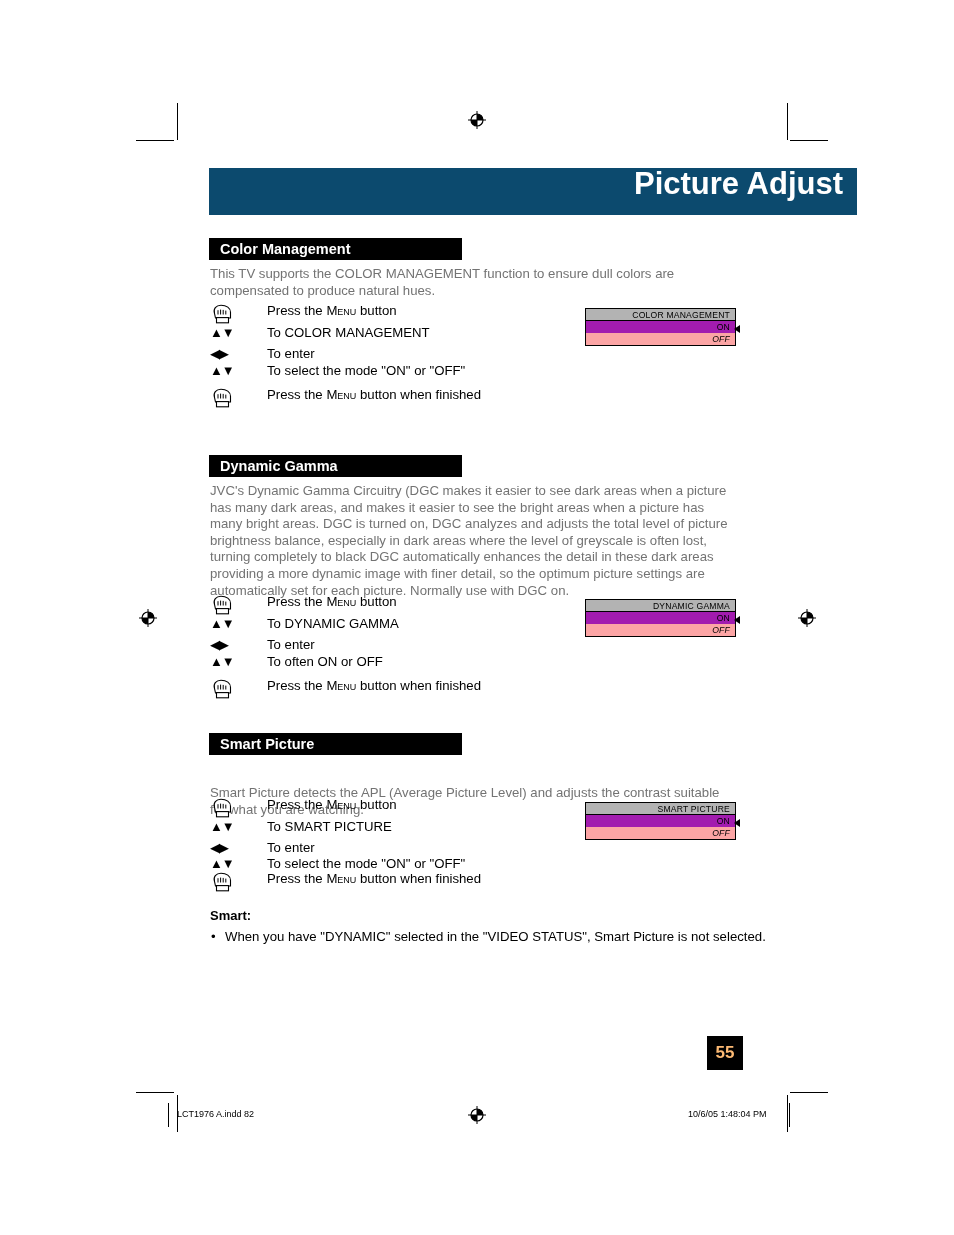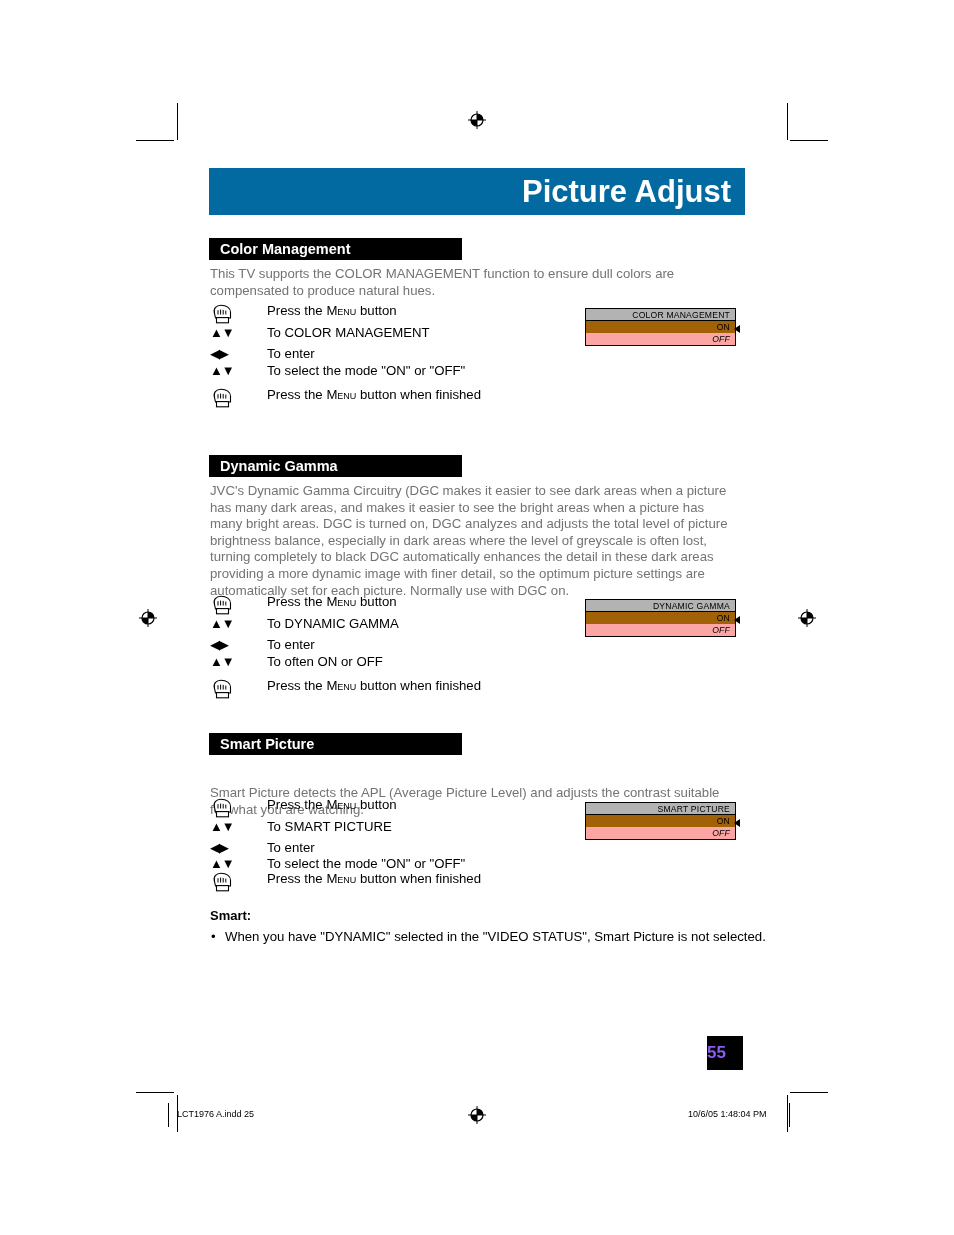--- a/index.html
+++ b/index.html
@@ -36,26 +36,26 @@
     width: 20px;
     height: 20px;
   }
   .reg-mark svg { display: block; }
 
   
   .title-bar {
     position: absolute;
     left: 209px;
     top: 168px;
-    width: 536px;
+    width: 648px;
     height: 47px;
-    background: #0369a1;
+    background: #0c4a6e;
     color: #ffffff;
     display: flex;
-    align-items: center;
+    align-items: flex-start;
     justify-content: flex-end;
     box-sizing: border-box;
     padding-right: 14px;
   }
   .title-bar .title-text {
     font-size: 31px;
     font-weight: bold;
     letter-spacing: 0px;
     line-height: 1;
   }
@@ -150,21 +150,21 @@
   }
   .osd-row {
     font-size: 8.6px;
     line-height: 12px;
     height: 12px;
     text-align: right;
     padding-right: 5px;
     box-sizing: border-box;
     letter-spacing: 0.2px;
   }
-  .osd-row.on  { background: #a16207; }
+  .osd-row.on  { background: #a21caf; }
   .osd-row.off { background: #fca5a5; font-style: italic; }
   .osd-cursor {
     position: absolute;
     right: -5px;
     top: 16px;
     width: 0;
     height: 0;
     border-top: 4px solid transparent;
     border-bottom: 4px solid transparent;
     border-right: 6px solid #000000;
@@ -196,24 +196,24 @@
   }
 
   
   .page-badge {
     position: absolute;
     left: 707px;
     top: 1036px;
     width: 36px;
     height: 34px;
     background: #000000;
-    color: #8b5cf6;
+    color: #fdba74;
     display: flex;
     align-items: center;
-    justify-content: flex-start;
+    justify-content: center;
     font-size: 17px;
     font-weight: bold;
   }
 
   
   .footer-text {
     position: absolute;
     font-size: 9px;
     line-height: 12px;
     color: #000;
@@ -443,17 +443,17 @@
   <div class="note-item" style="top:929px;">
     <span class="bullet">•</span>
     <span class="note-text">When you have "DYNAMIC" selected in the "VIDEO STATUS", Smart Picture is not selected.</span>
   </div>
 
   <div class="page-badge">
     <span>55</span>
   </div>
 
   <div class="footer-tick" style="left:168px; top:1103px; height:24px;"></div>
-  <div class="footer-text footer-left">LCT1976 A.indd   25</div>
+  <div class="footer-text footer-left">LCT1976 A.indd   82</div>
   <div class="footer-text footer-right">10/6/05   1:48:04 PM</div>
   <div class="footer-tick" style="left:789px; top:1103px; height:24px;"></div>
 
 </div>
 
 </body></html>

